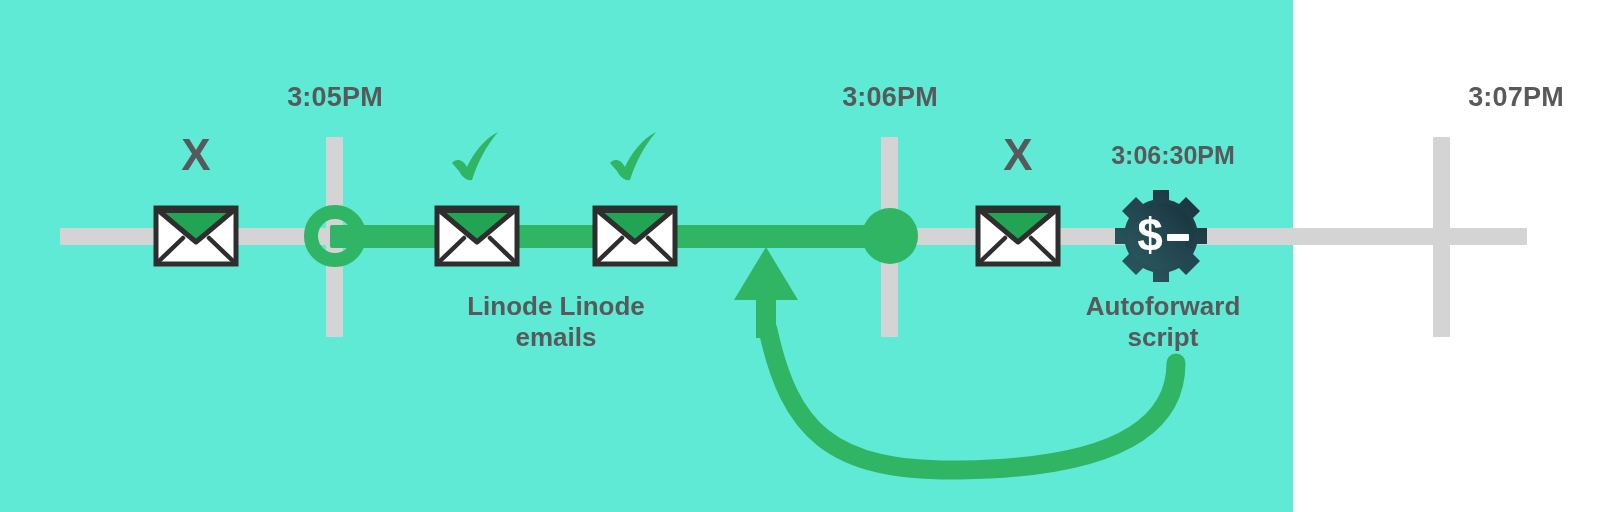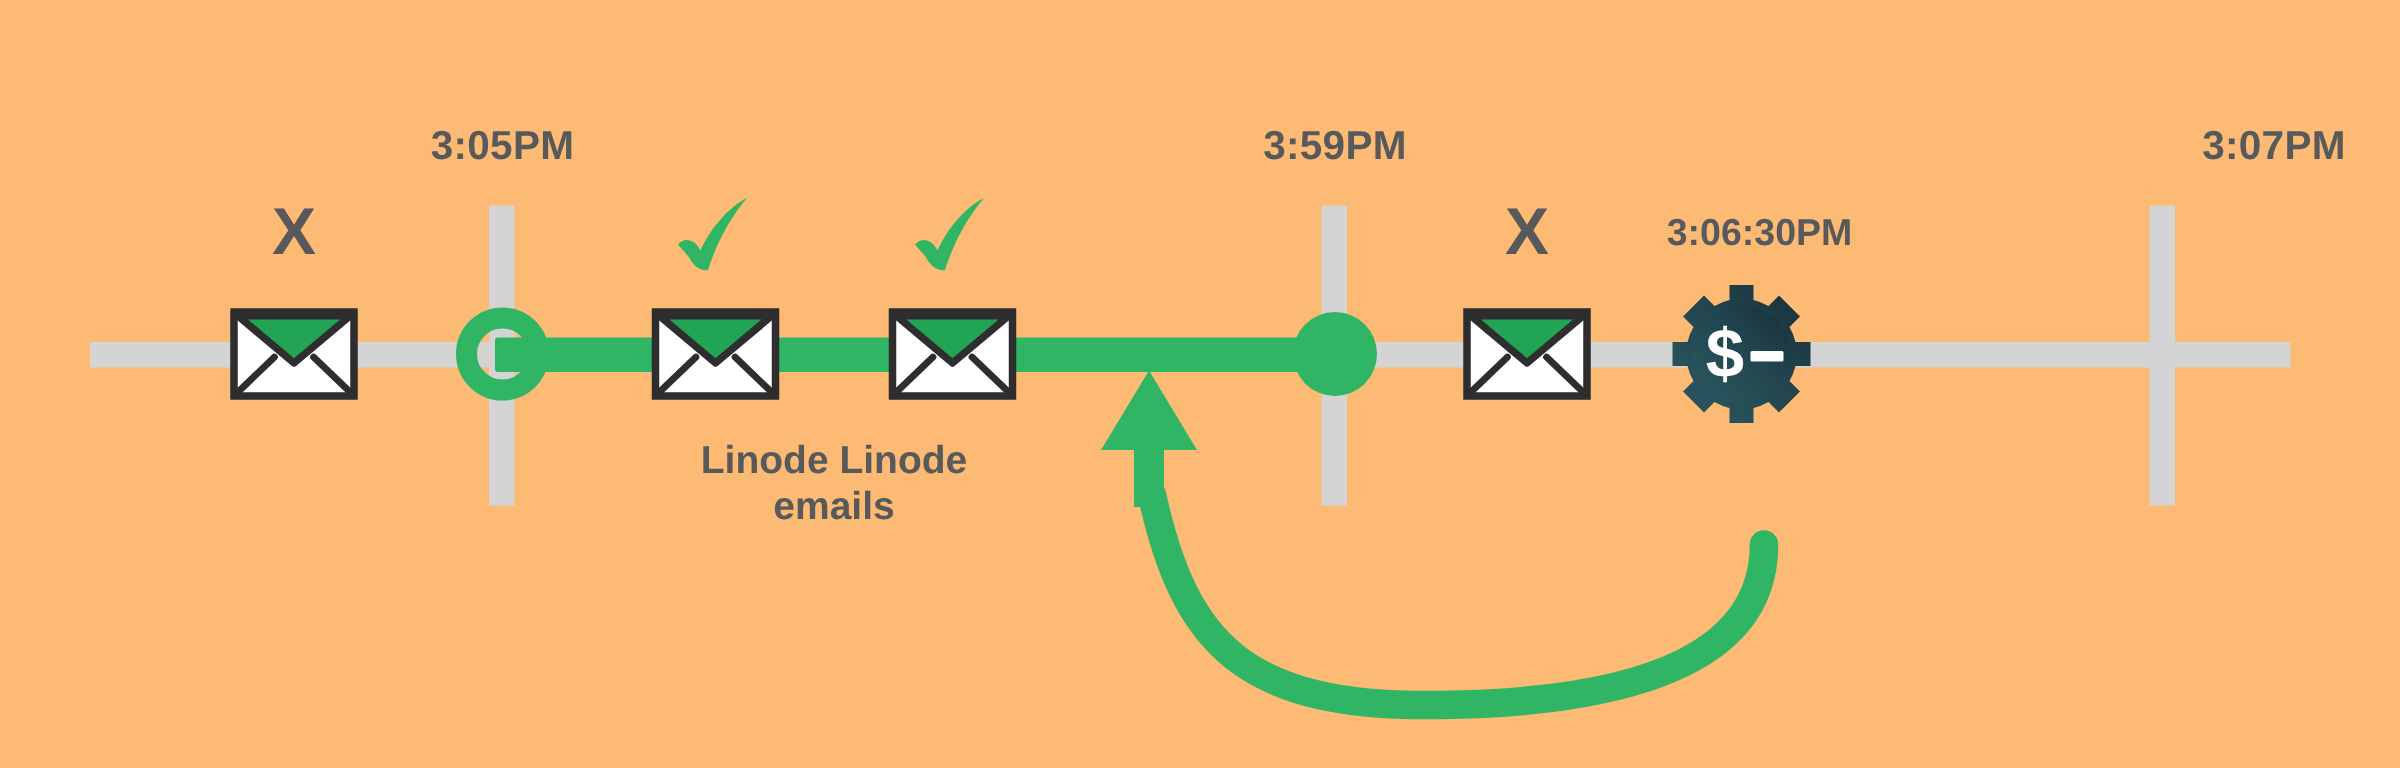--- a/index.html
+++ b/index.html
@@ -8,23 +8,23 @@
     background: #ffffff;
   }
   body {
     width: 1600px;
     height: 512px;
     font-family: "Liberation Sans", sans-serif;
     overflow: hidden;
   }
   #stage {
     position: relative;
-    width: 1600px;
+    width: 1293px;
     height: 512px;
-    background: #fdba74;
+    background: #5eead4;
   }
 
   
   .axis-line {
     position: absolute;
     left: 60px;
     top: 228px;
     width: 1467px;
     height: 17px;
     background: #d4d4d4;
@@ -149,21 +149,21 @@
 
 <div id="stage">
 
   <div class="axis-line"></div>
 
   <div class="tick" style="left:326px;"></div>
   <div class="tick" style="left:881px;"></div>
   <div class="tick" style="left:1433px;"></div>
 
   <div class="tick-label" style="left:335px;">3:05PM</div>
-  <div class="tick-label" style="left:890px;">3:59PM</div>
+  <div class="tick-label" style="left:890px;">3:06PM</div>
   <div class="tick-label" style="left:1516px;text-align:center;">3:07PM</div>
 
   <div class="green-seg" style="left:330px; width:566px;"></div>
 
   <div class="ring-node" style="left:304px; top:205px;"></div>
 
   <div class="dot-node" style="left:862px; top:208px;"></div>
 
   <div class="xmark" style="left:196px; top:133px;">X</div>
   <div class="envelope" style="left:153px; top:205px;">
@@ -235,20 +235,22 @@
         A36 36 0 0 1 12 56 H2 V40 H12 A36 36 0 0 1 16 30
         L9 23 L23 9 L30 16 A36 36 0 0 1 40 12 Z"></path>
       <circle cx="48" cy="48" r="33" fill="url(#gearGrad)"></circle>
 
       <text x="37" y="63" font-family="Liberation Sans, sans-serif" font-size="46" font-weight="bold" fill="#ffffff" text-anchor="middle">$</text>
 
       <rect x="54" y="46" width="22" height="7" fill="#ffffff" rx="1"></rect>
     </svg>
   </div>
 
+  <div class="caption" style="left:1163px; top:291px;">Autoforward
+script</div>
 
   <svg class="feedback-arrow" viewBox="0 0 1600 512" xmlns="http://www.w3.org/2000/svg">
     <path d="M1176 363
              C 1176 430, 1110 468, 960 470
              C 830 472, 790 430, 768 330" fill="none" stroke="#2fb563" stroke-width="19" stroke-linecap="round"></path>
     <path d="M766 247 L798 300 L734 300 Z" fill="#2fb563"></path>
     <rect x="756" y="292" width="20" height="46" fill="#2fb563"></rect>
   </svg>
 
 </div>

